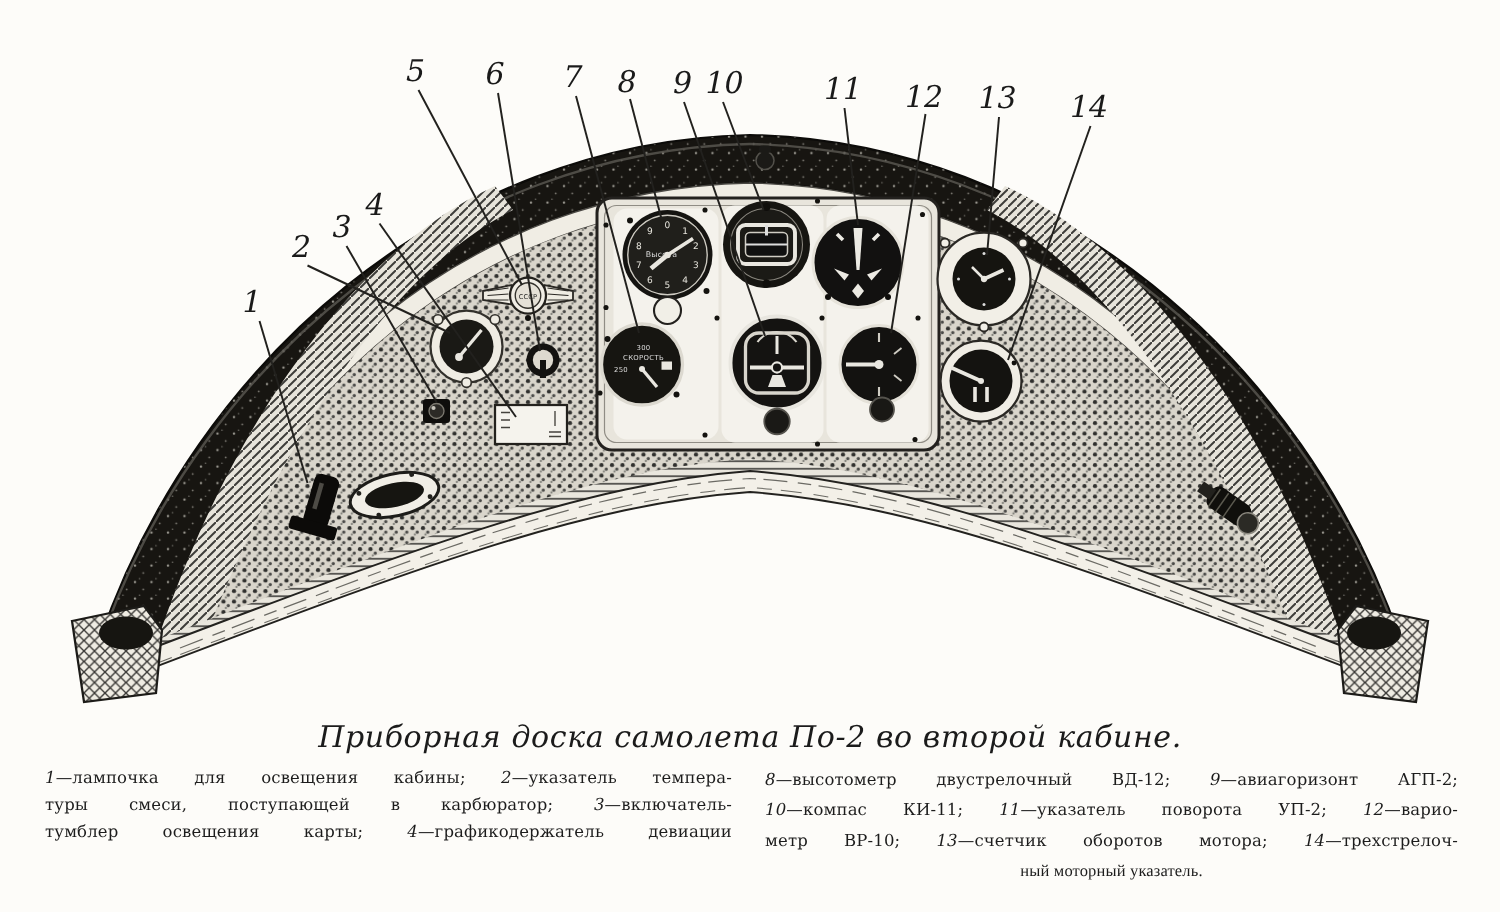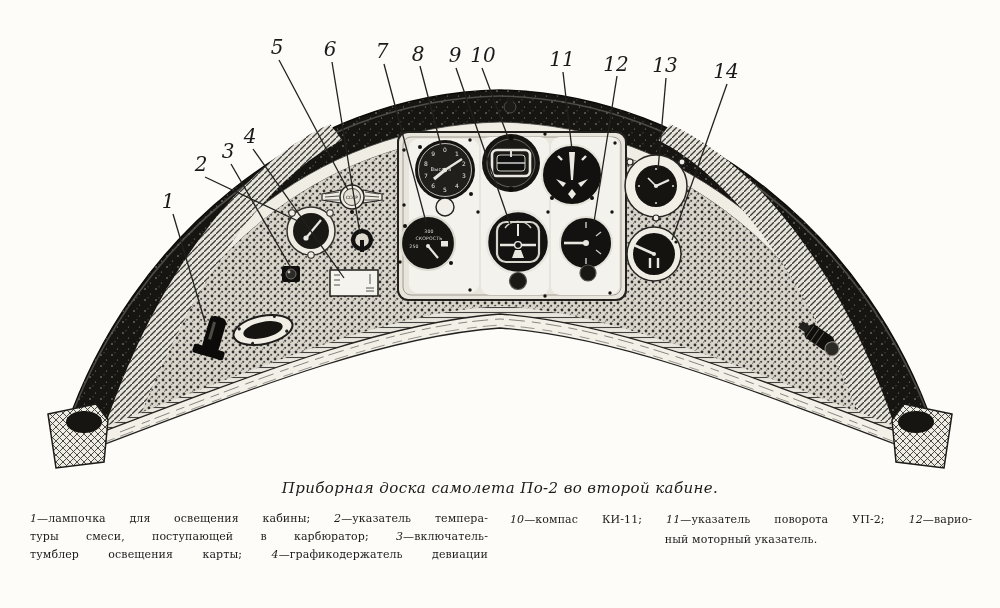--- a/index.html
+++ b/index.html
@@ -11,34 +11,34 @@
   .figure-wrap{position:absolute;left:0;top:0;width:1000px;height:476px;}
   svg{display:block;}
   .callout{font:italic 20px "DejaVu Serif", serif;fill:#1a1a1a;text-anchor:middle;}
   .dialnum{font:6px "DejaVu Sans", sans-serif;fill:#e6e4dc;text-anchor:middle;}
   .glabel{font-family:"DejaVu Sans", sans-serif;fill:#ddd;text-anchor:middle;}
   .gl-alt{font-size:5.2px;letter-spacing:.2px;}
   .gl-spd{font-size:4.6px;letter-spacing:.2px;}
   .gl-dark{fill:#1d1d1d;font-size:4.4px;letter-spacing:.1px;}
   .caption{
     position:absolute;left:0;top:479px;width:1000px;text-align:center;
-    font-style:italic;font-size:15px;letter-spacing:.4px;color:#1b1b1b;
+    font-style:italic;font-size:20px;letter-spacing:.4px;color:#1b1b1b;
   }
   .legend{
     position:absolute;left:30px;top:510px;width:942px;
     display:flex;justify-content:space-between;
   }
   .legend .col-left{width:458px;}
   .legend .col-right{width:462px;}
   .lline{
     font-size:11px;line-height:18.1px;white-space:nowrap;
     text-align:justify;text-align-last:justify;letter-spacing:.1px;
   }
   .col-right .lline{line-height:20.4px;}
-  .lline.centered{text-align:left;text-align-last:center;}
+  .lline.centered{text-align:left;text-align-last:center;font-family:Liberation Serif, serif;}
   .lline i{font-style:italic;}
 </style>
 </head>
 <body>
 
 <div class="page">
 
   <div class="figure-wrap">
   <svg width="1000" height="476" viewBox="0 0 1000 476">
     <defs>
@@ -339,18 +339,20 @@
 
   <div class="caption">Приборная доска самолета По-2 во второй кабине.</div>
 
   <div class="legend">
     <div class="col-left">
       <div class="lline"><i>1</i>—лампочка для освещения кабины; <i>2</i>—указатель темпера-</div>
       <div class="lline">туры смеси, поступающей в карбюратор; <i>3</i>—включатель-</div>
       <div class="lline">тумблер освещения карты; <i>4</i>—графикодержатель девиации</div>
     </div>
     <div class="col-right">
+      <div class="lline"><i>8</i>—высотометр двустрелочный ВД-12; <i>9</i>—авиагоризонт АГП-2;</div>
       <div class="lline"><i>10</i>—компас КИ-11; <i>11</i>—указатель поворота УП-2; <i>12</i>—варио-</div>
+      <div class="lline">метр ВР-10; <i>13</i>—счетчик оборотов мотора; <i>14</i>—трехстрелоч-</div>
       <div class="lline centered">ный моторный указатель.</div>
     </div>
   </div>
 
 </div>
 
 </body></html>

